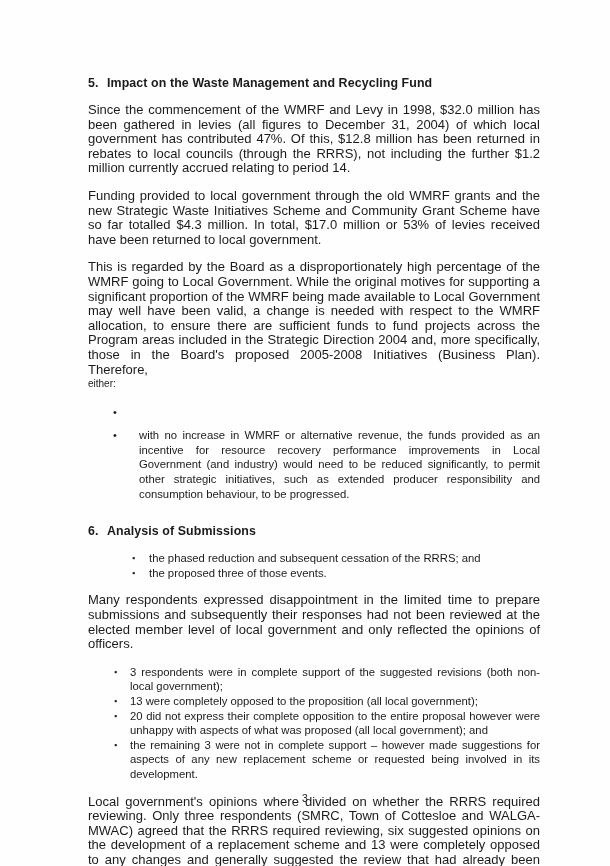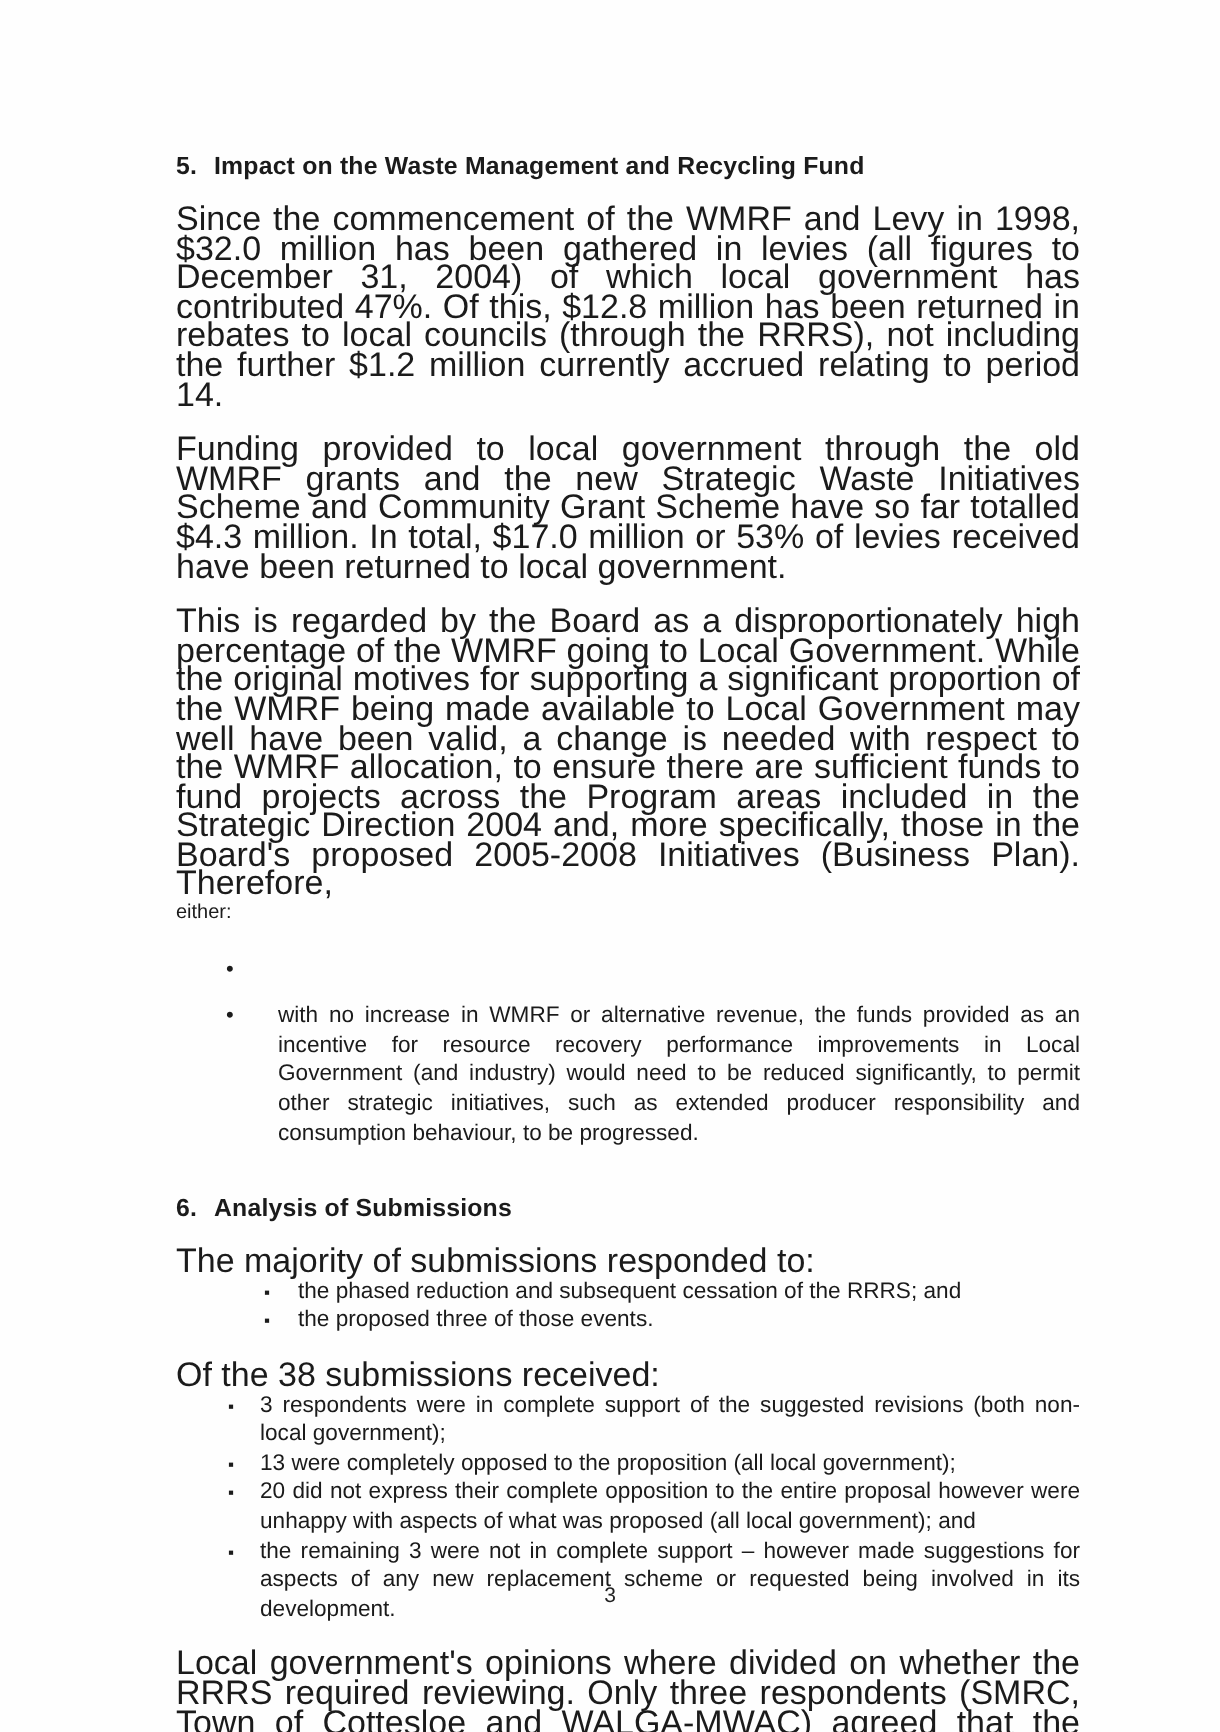--- a/index.html
+++ b/index.html
@@ -27,21 +27,21 @@
     display: flex;
     font-size: 12.4px;
     font-weight: bold;
     letter-spacing: 0.1px;
     margin: 0 0 13px 0;
   }
   .heading .num {
     flex: 0 0 19px;
   }
   p.body {
-    font-size: 17px;
+    font-size: 13px;
     line-height: 14.6px;
     text-align: justify;
     margin: 0 0 13px 0;
   }
   p.body.tight {
     margin-bottom: 0;
   }
   p.body.justify-last {
     text-align-last: justify;
   }
@@ -124,35 +124,34 @@
       </div>
     </div>
 
     <div class="gap-before-h6"></div>
 
     <div class="heading">
       <span class="num">6.</span>
       <span>Analysis of Submissions</span>
     </div>
 
-    <p class="body tight">The majority of submissions responded to:</p>
 
     <div class="list list-s6a">
       <div class="li">
         <span class="bullet">▪</span>
         <span class="txt">the phased reduction and subsequent cessation of the RRRS; and</span>
       </div>
       <div class="li">
         <span class="bullet">▪</span>
         <span class="txt">the proposed three of those events.</span>
       </div>
     </div>
 
+    <p class="body">Many respondents expressed disappointment in the limited time to prepare submissions and subsequently their responses had not been reviewed at the elected member level of local government and only reflected the opinions of officers.</p>
 
-    <p class="body tight">Of the 38 submissions received:</p>
 
     <div class="list list-s6b">
       <div class="li">
         <span class="bullet">▪</span>
         <span class="txt">3 respondents were in complete support of the suggested revisions (both non-local government);</span>
       </div>
       <div class="li">
         <span class="bullet">▪</span>
         <span class="txt">13 were completely opposed to the proposition (all local government);</span>
       </div>

